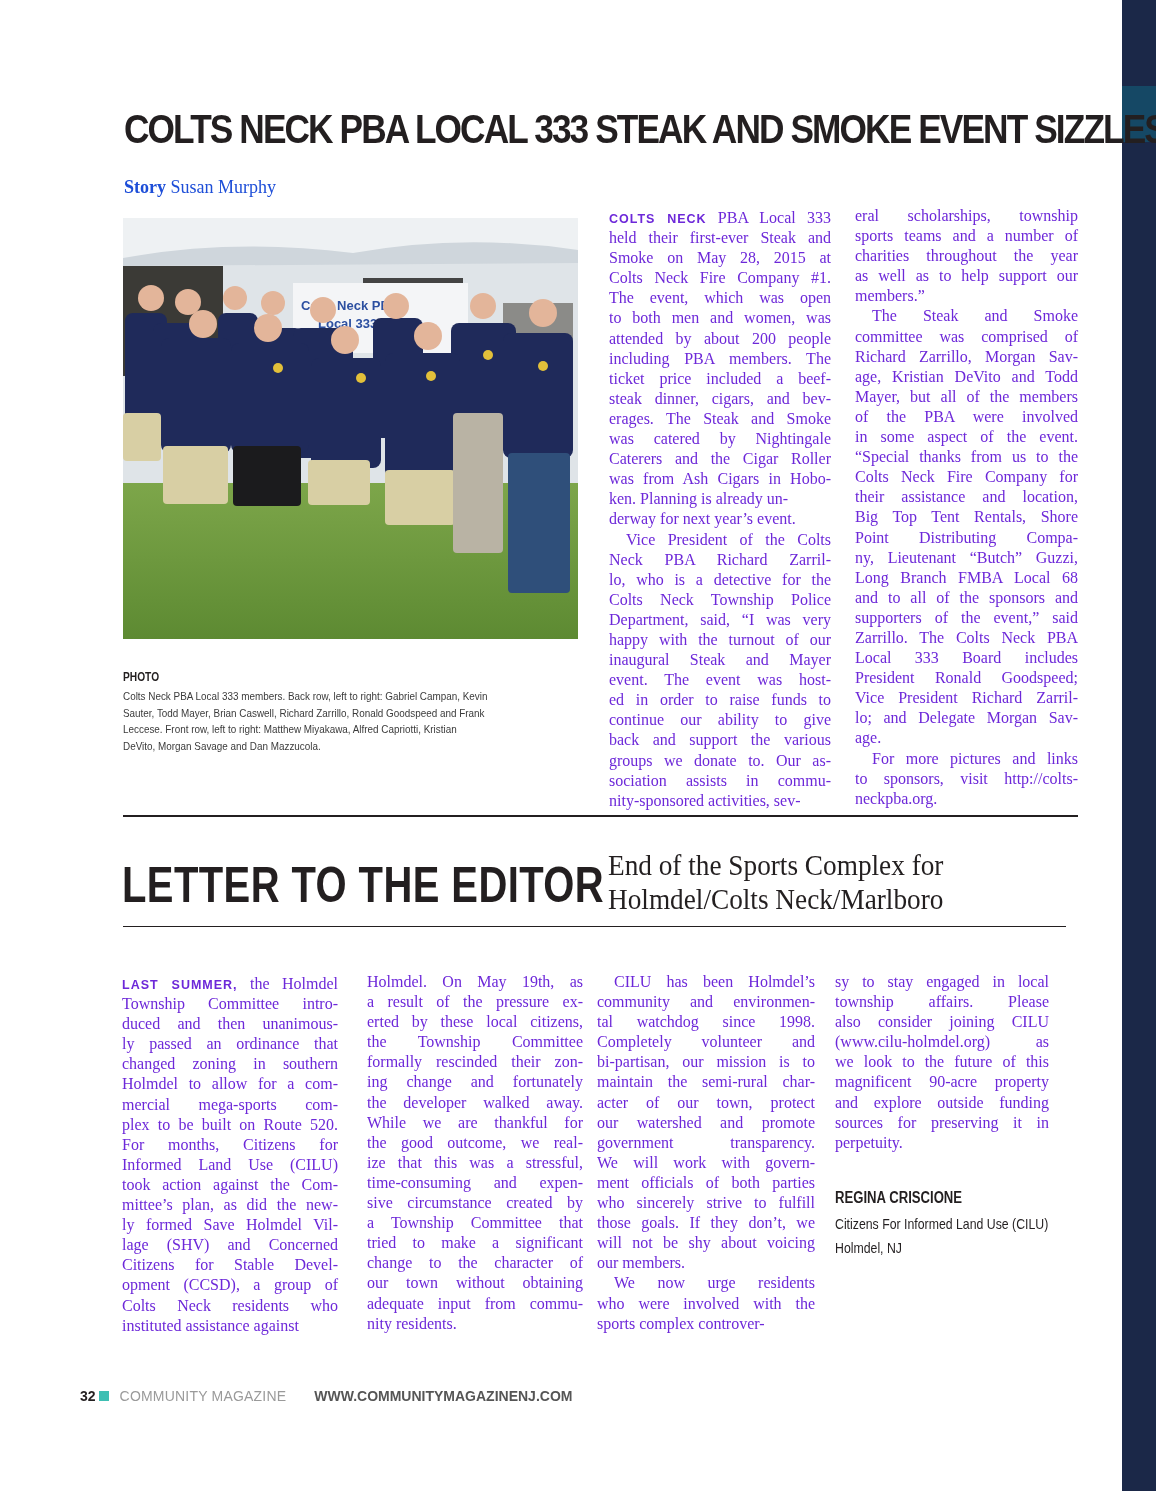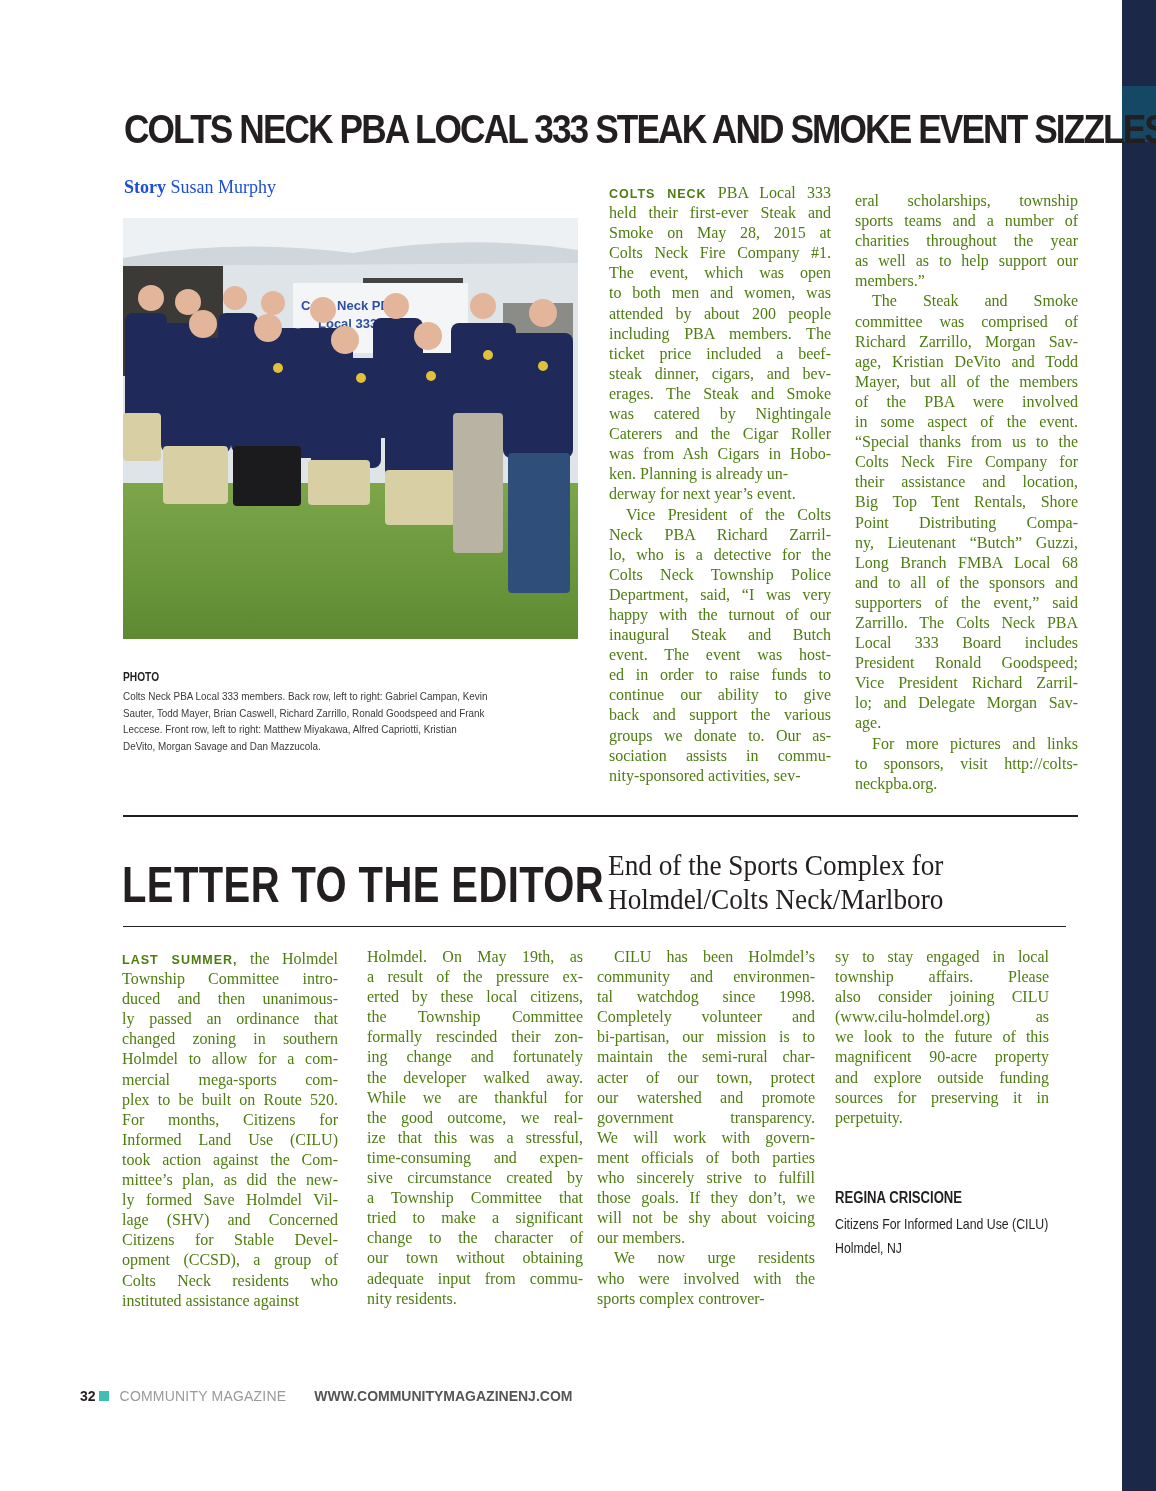--- a/index.html
+++ b/index.html
@@ -19,21 +19,21 @@
   .byline { position: absolute; left: 124px; top: 177px; font-family: "Liberation Serif", serif; font-size: 18px; color: #1d4ed8; text-align: center; }
   .byline b { font-weight: bold; }
 
   .photo { position: absolute; left: 123px; top: 218px; width: 455px; height: 421px; overflow: hidden; background: #6f9a3f; }
   .photo svg { display: block; }
 
   .caption-label { position: absolute; left: 123px; top: 670px; font-family: "Liberation Sans", sans-serif; font-weight: bold; font-size: 12px; transform: scaleX(0.85); transform-origin: left top; }
   .caption-text { position: absolute; left: 123px; top: 688px; width: 450px; font-family: "Liberation Sans", sans-serif; font-size: 11.5px; line-height: 16.5px; color: #3b3b3b; transform: scaleX(0.86); transform-origin: left top; width: 445px; }
   .caption-text span { display: block; white-space: nowrap; }
 
-  .col { position: absolute; font-family: "Liberation Serif", serif; font-size: 16px; line-height: 20.1px; color: #4d7c0f; }
+  .col { position: absolute; font-family: "Liberation Serif", serif; font-size: 16px; line-height: 20.1px; color: #6d28d9; margin-top: 25px; }
   .col .ln { display: block; white-space: nowrap; text-align: justify; text-align-last: justify; height: 20.1px; overflow: visible; }
   .col .ln.last { text-align-last: left; }
   .col .ln.ind { padding-left: 17px; }
   .lead { font-family: "Liberation Sans", sans-serif; font-weight: bold; font-size: 12.5px; letter-spacing: 1px; }
 
   .rule1 { position: absolute; left: 123px; top: 815px; width: 955px; height: 2px; background: #231f20; }
   .rule2 { position: absolute; left: 123px; top: 926px; width: 943px; height: 1px; background: #231f20; }
 
   .letter-head {
     position: absolute; left: 122px; top: 855px; height: 60px;
@@ -155,31 +155,31 @@
     <span class="ln">Caterers and the Cigar Roller</span>
     <span class="ln">was from Ash Cigars in Hobo-</span>
     <span class="ln last">ken. Planning is already un-</span>
     <span class="ln last">derway for next year’s event.</span>
     <span class="ln ind">Vice President of the Colts</span>
     <span class="ln">Neck PBA Richard Zarril-</span>
     <span class="ln">lo, who is a detective for the</span>
     <span class="ln">Colts Neck Township Police</span>
     <span class="ln">Department, said, “I was very</span>
     <span class="ln">happy with the turnout of our</span>
-    <span class="ln">inaugural Steak and Butch</span>
+    <span class="ln">inaugural Steak and Mayer</span>
     <span class="ln">event. The event was host-</span>
     <span class="ln">ed in order to raise funds to</span>
     <span class="ln">continue our ability to give</span>
     <span class="ln">back and support the various</span>
     <span class="ln">groups we donate to. Our as-</span>
     <span class="ln">sociation assists in commu-</span>
     <span class="ln last">nity-sponsored activities, sev-</span>
   </div>
 
-<div class="col" id="a1c2" style="left:855px; top:191px; width:223px;">
+<div class="col" id="a1c2" style="left:855px; top:181px; width:223px;">
     <span class="ln">eral scholarships, township</span>
     <span class="ln">sports teams and a number of</span>
     <span class="ln">charities throughout the year</span>
     <span class="ln">as well as to help support our</span>
     <span class="ln last">members.”</span>
     <span class="ln ind">The Steak and Smoke</span>
     <span class="ln">committee was comprised of</span>
     <span class="ln">Richard Zarrillo, Morgan Sav-</span>
     <span class="ln">age, Kristian DeVito and Todd</span>
     <span class="ln">Mayer, but all of the members</span>

